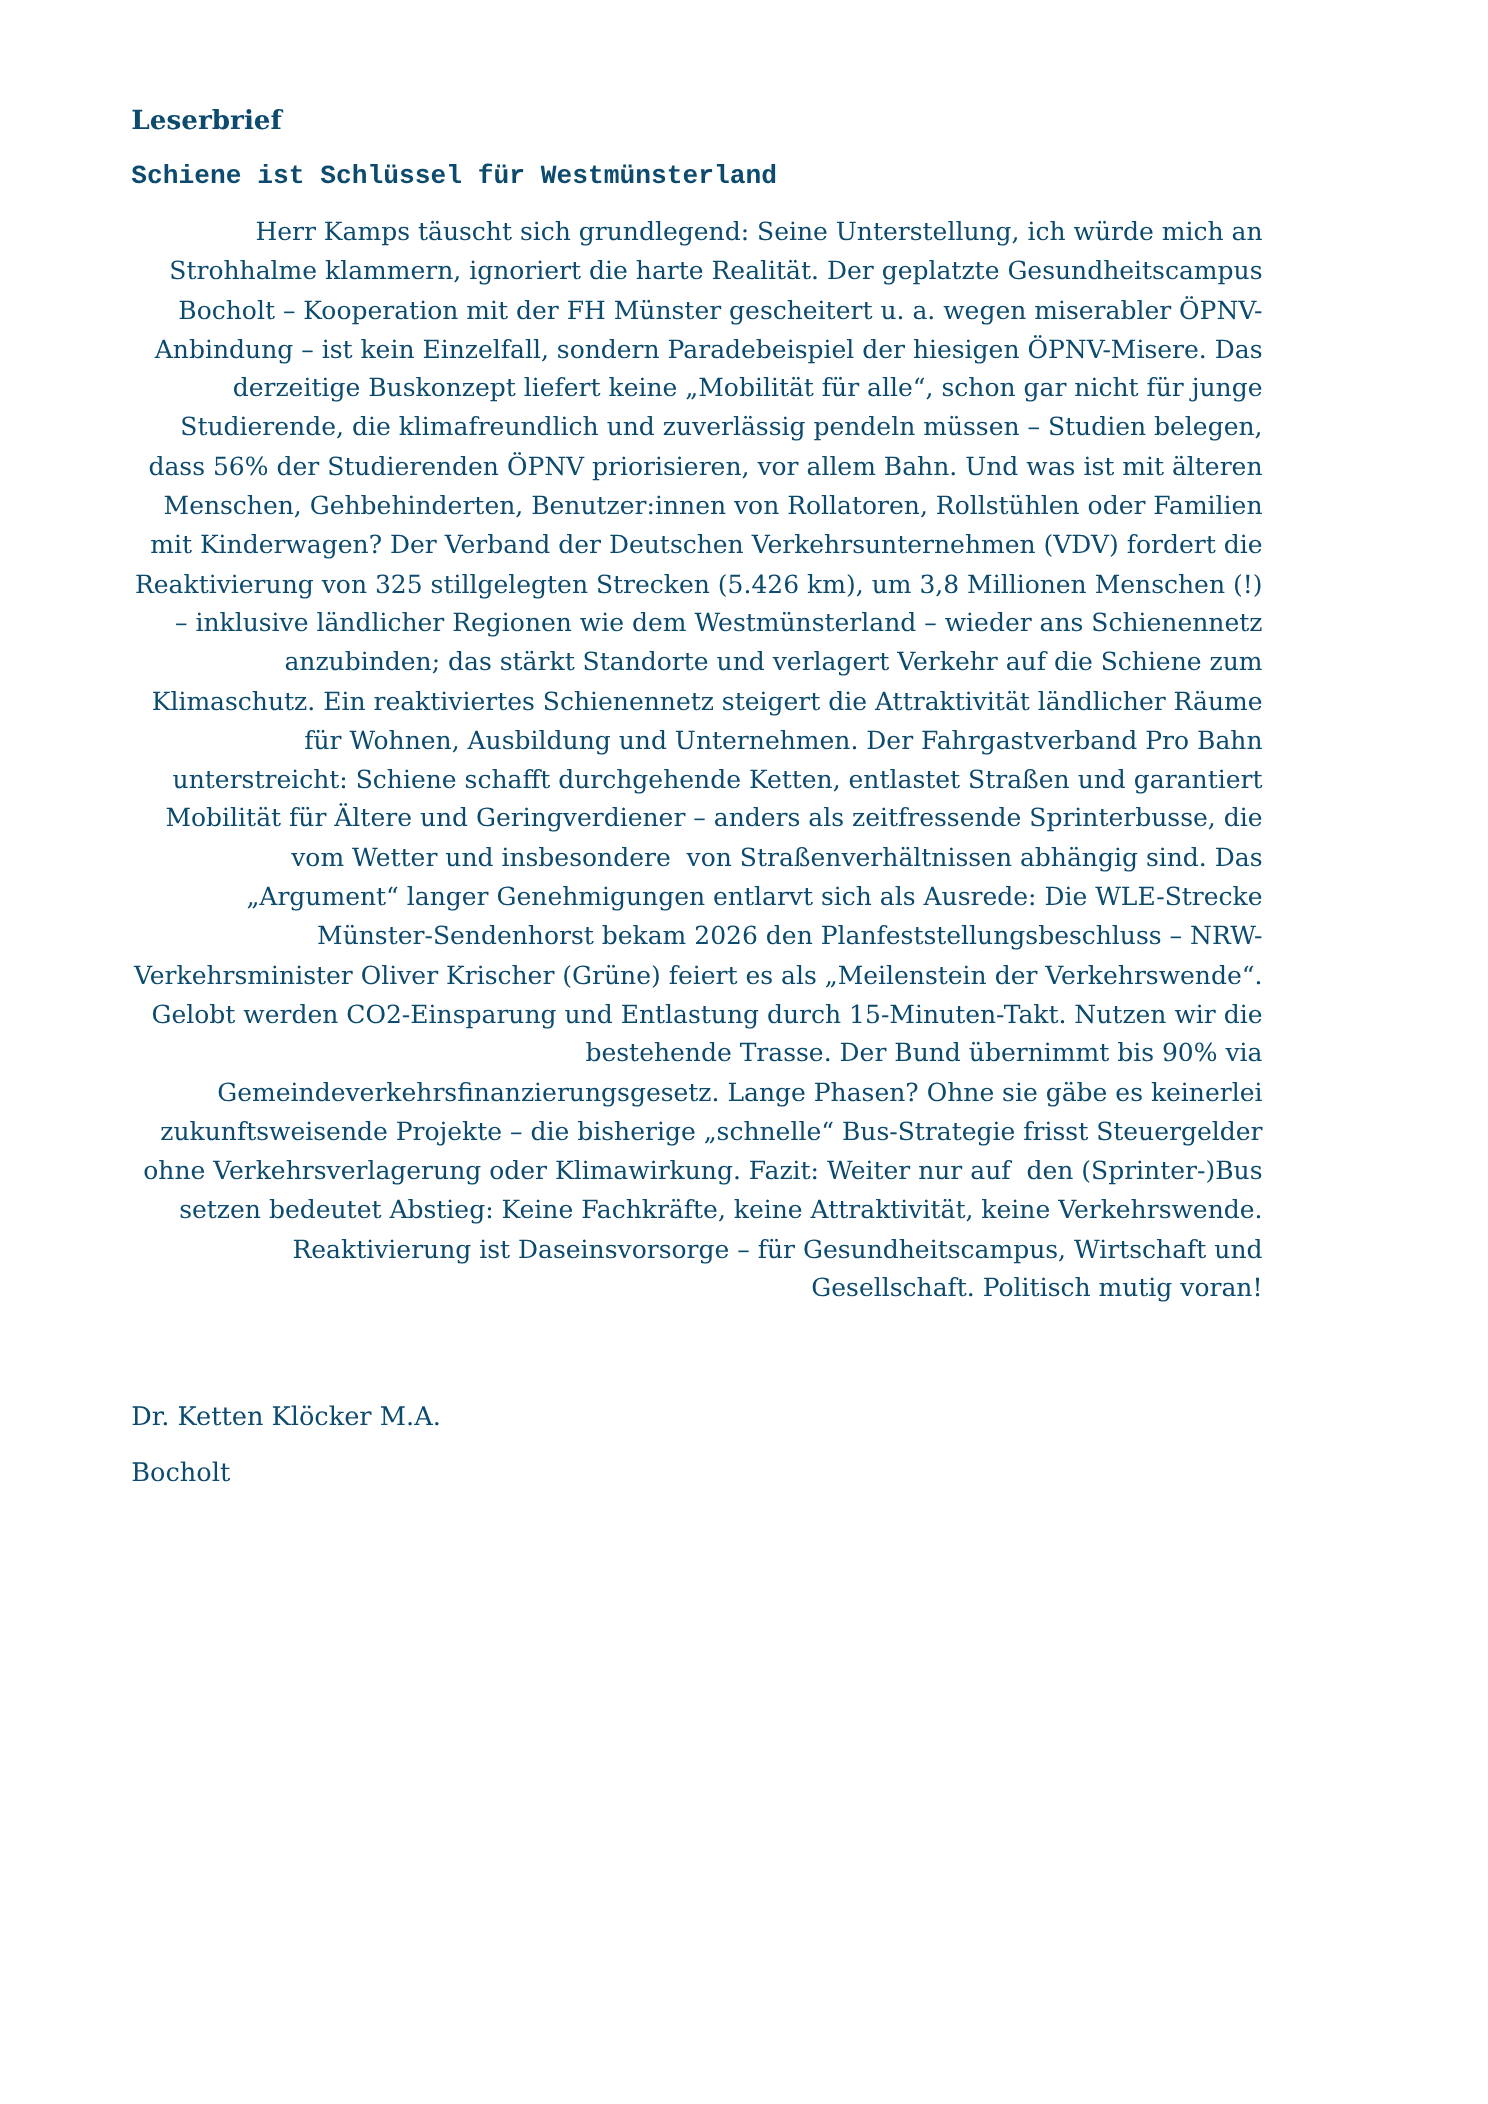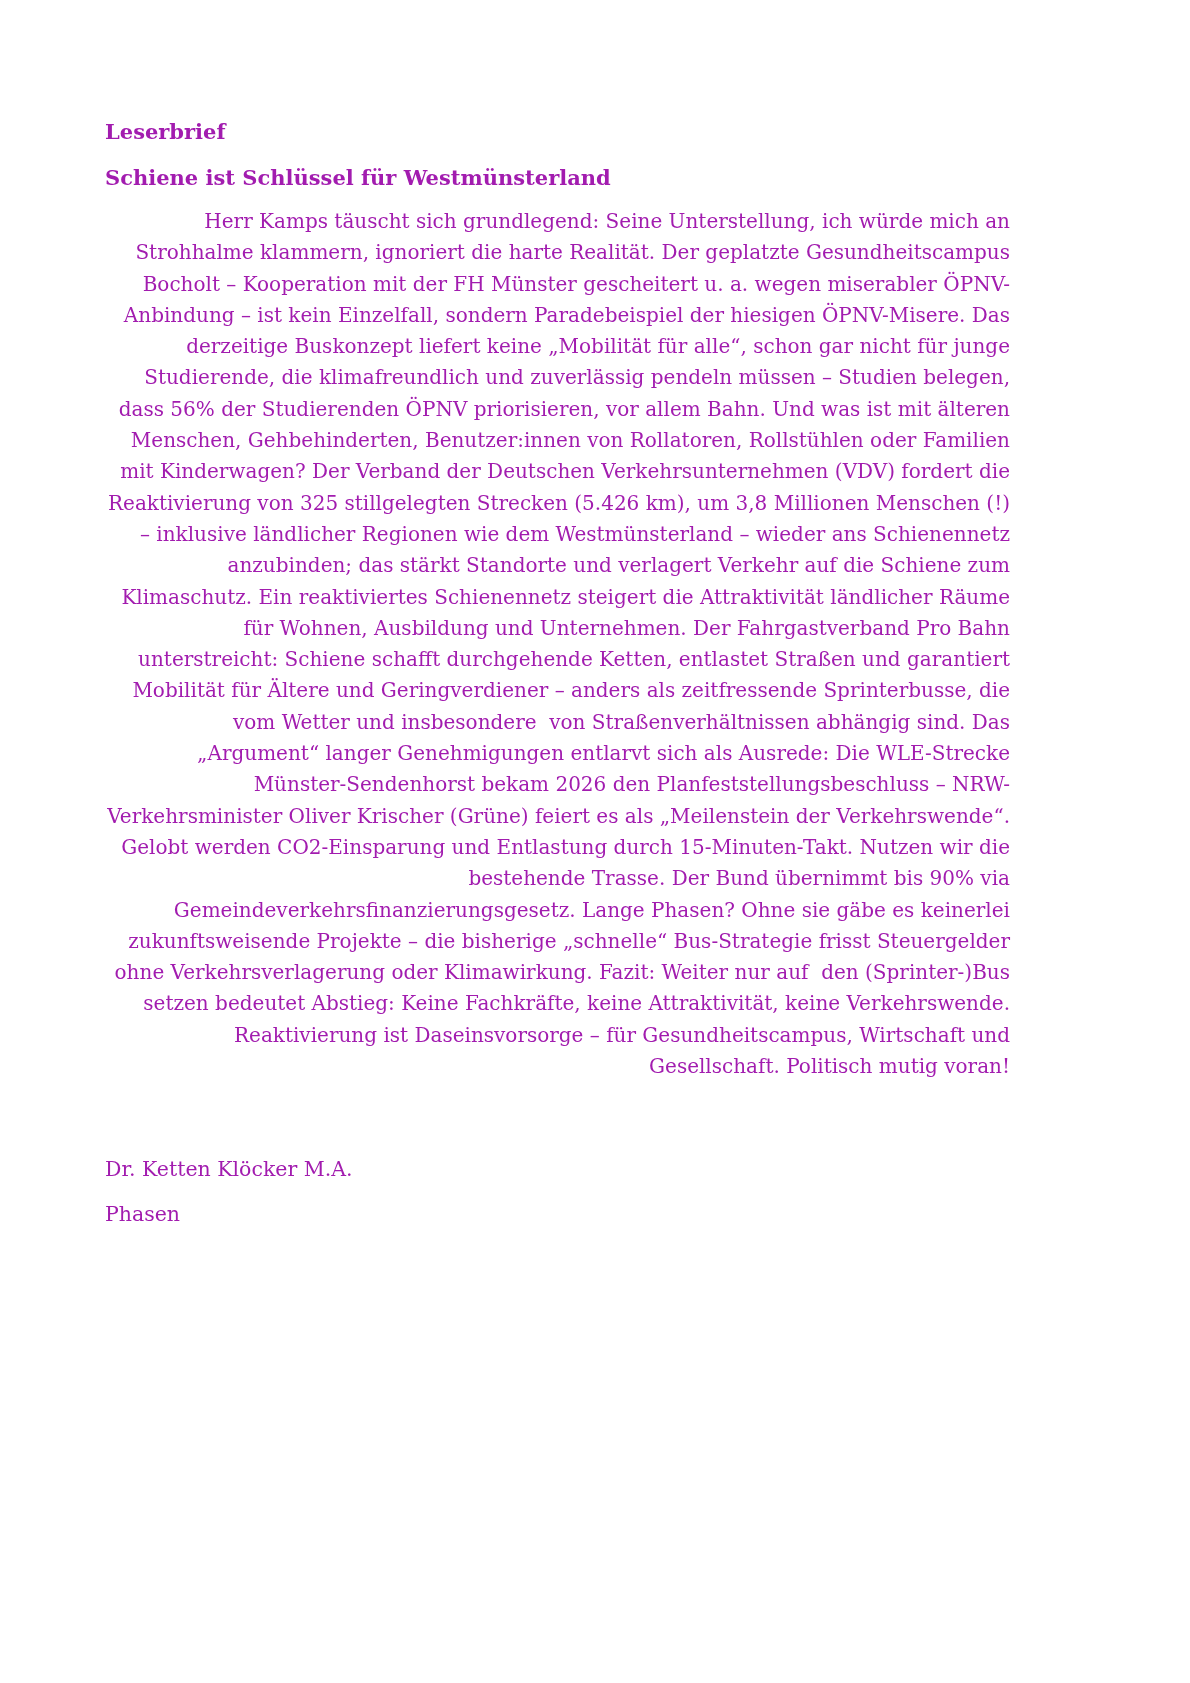--- a/index.html
+++ b/index.html
@@ -7,38 +7,39 @@
     margin: 0;
     padding: 0;
     background: #ffffff;
   }
   .page {
     position: relative;
     width: 1115px;
     height: 1683px;
     box-sizing: border-box;
     background: #ffffff;
-    padding: 116px 105px 0 105px;
+    padding: 80px 105px 0 105px;
     overflow: hidden;
     font-family: "DejaVu Serif", "Liberation Serif", serif;
-    color: #a21caf;
+    color: #0c4a6e;
   }
   .letter-title {
     font-size: 21px;
     line-height: 31px;
     font-weight: 700;
     margin: 0 0 15px 0;
     white-space: pre-wrap;
   }
   .letter-subtitle {
     font-size: 21px;
     line-height: 31px;
     font-weight: 700;
     margin: 0 0 13px 0;
     white-space: pre-wrap;
+    font-family: Liberation Mono, monospace;
   }
   .letter-body {
     font-size: 20px;
     line-height: 31.3px;
     margin: 0;
     white-space: pre-wrap;
     text-align: right;
   }
   .signature-name {
     font-size: 20.5px;
@@ -54,14 +55,14 @@
   }
 </style>
 </head>
 <body>
 
 <div class="page">
   <h1 class="letter-title">Leserbrief</h1>
   <h2 class="letter-subtitle">Schiene ist Schlüssel für Westmünsterland</h2>
   <p class="letter-body">Herr Kamps täuscht sich grundlegend: Seine Unterstellung, ich würde mich an Strohhalme klammern, ignoriert die harte Realität. Der geplatzte Gesundheitscampus Bocholt – Kooperation mit der FH Münster gescheitert u. a. wegen miserabler ÖPNV-Anbindung – ist kein Einzelfall, sondern Paradebeispiel der hiesigen ÖPNV-Misere. Das derzeitige Buskonzept liefert keine „Mobilität für alle“, schon gar nicht für junge Studierende, die klimafreundlich und zuverlässig pendeln müssen – Studien belegen, dass 56% der Studierenden ÖPNV priorisieren, vor allem Bahn. Und was ist mit älteren Menschen, Gehbehinderten, Benutzer:innen von Rollatoren, Rollstühlen oder Familien mit Kinderwagen? Der Verband der Deutschen Verkehrsunternehmen (VDV) fordert die Reaktivierung von 325 stillgelegten Strecken (5.426 km), um 3,8 Millionen Menschen (!) – inklusive ländlicher Regionen wie dem Westmünsterland – wieder ans Schienennetz anzubinden; das stärkt Standorte und verlagert Verkehr auf die Schiene zum Klimaschutz. Ein reaktiviertes Schienennetz steigert die Attraktivität ländlicher Räume für Wohnen, Ausbildung und Unternehmen. Der Fahrgastverband Pro Bahn unterstreicht: Schiene schafft durchgehende Ketten, entlastet Straßen und garantiert Mobilität für Ältere und Geringverdiener – anders als zeitfressende Sprinterbusse, die vom Wetter und insbesondere  von Straßenverhältnissen abhängig sind. Das „Argument“ langer Genehmigungen entlarvt sich als Ausrede: Die WLE-Strecke Münster-Sendenhorst bekam 2026 den Planfeststellungsbeschluss – NRW-Verkehrsminister Oliver Krischer (Grüne) feiert es als „Meilenstein der Verkehrswende“. Gelobt werden CO2-Einsparung und Entlastung durch 15-Minuten-Takt. Nutzen wir die bestehende Trasse. Der Bund übernimmt bis 90% via Gemeindeverkehrsfinanzierungsgesetz. Lange Phasen? Ohne sie gäbe es keinerlei zukunftsweisende Projekte – die bisherige „schnelle“ Bus-Strategie frisst Steuergelder ohne Verkehrsverlagerung oder Klimawirkung. Fazit: Weiter nur auf  den (Sprinter-)Bus setzen bedeutet Abstieg: Keine Fachkräfte, keine Attraktivität, keine Verkehrswende. Reaktivierung ist Daseinsvorsorge – für Gesundheitscampus, Wirtschaft und Gesellschaft. Politisch mutig voran!</p>
   <p class="signature-name">Dr. Ketten Klöcker M.A.</p>
-  <p class="signature-location">Phasen</p>
+  <p class="signature-location">Bocholt</p>
 </div>
 
 </body></html>

